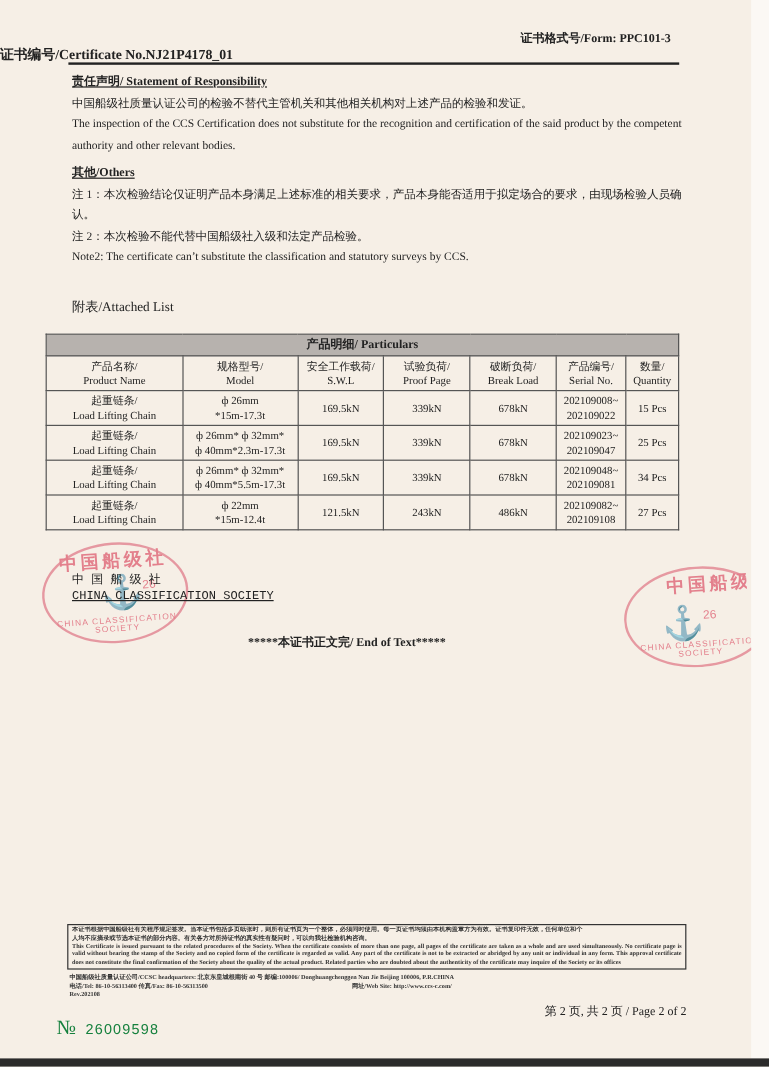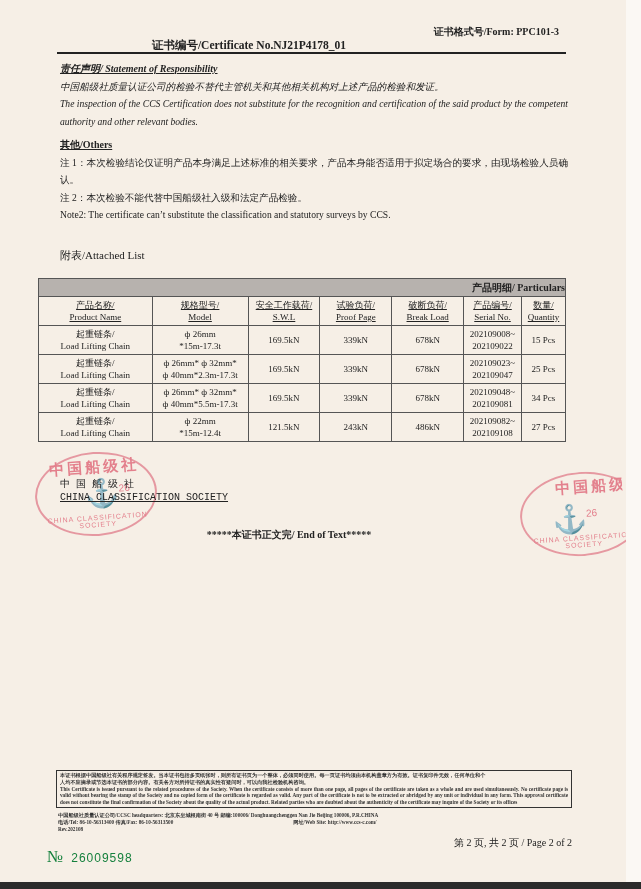--- a/index.html
+++ b/index.html
@@ -19,21 +19,21 @@
   }
   .bottom-bar {
     position:absolute; left:0; top:882px; width:641px; height:7px;
     background:#2b2b2b;
   }
   .form-no {
     position:absolute; right:82px; top:25px;
     font-size:10px; font-weight:bold;
   }
   .cert-no {
-    position:absolute; left:0; width:498px; top:38px; text-align:center;
+    position:absolute; left:0; width:498px; top:38px; 
     font-size:11.5px; font-weight:bold;
   }
   .top-rule {
     position:absolute; left:57px; width:509px; top:52px; height:0;
     border-top:2px solid #222;
   }
   .section { position:absolute; left:60px; width:508px; font-size:9.6px; line-height:17.5px; }
   .section .h { font-weight:bold; text-decoration:underline; font-size:10px; }
   .section p { margin:0; text-align:justify; }
   .attached { position:absolute; left:60px; top:248px; font-size:11px; }
@@ -41,23 +41,23 @@
   table.parts {
     position:absolute; left:38px; top:278px; width:528px;
     border-collapse:collapse; font-size:9px; text-align:center;
     border:1.5px solid #444;
   }
   table.parts td, table.parts th {
     border:1px solid #555; padding:0; line-height:12px; font-weight:normal;
   }
   table.parts .title-row th {
     background:#b7b2ae; font-weight:bold; font-size:10px; height:17px;
-    text-align:right;
-  }
-  table.parts .hdr td { height:28px;text-decoration:underline; }
+    text-align:center;
+  }
+  table.parts .hdr td { height:28px; }
   table.parts .row td { height:28px; }
 
   .stamp {
     position:absolute; border:2px solid #e38a95; border-radius:50%;
     color:#e06d7d; opacity:0.85;
   }
   .stamp .top { position:absolute; width:100%; text-align:center; top:4px; font-size:15px; font-weight:bold; letter-spacing:3px;}
   .stamp .num { position:absolute; font-size:10px; font-family:"Liberation Sans", sans-serif; }
   .stamp .bot { position:absolute; width:100%; text-align:center; bottom:6px; font-size:7px; font-family:"Liberation Sans", sans-serif; letter-spacing:1px; }
   .stamp .anchor { position:absolute; font-size:28px; }
@@ -99,21 +99,21 @@
 <body>
 
 <div class="page"></div>
 <div class="right-strip"></div>
 <div class="bottom-bar"></div>
 
 <div class="form-no">证书格式号/Form: PPC101-3</div>
 <div class="cert-no">证书编号/Certificate No.NJ21P4178_01</div>
 <div class="top-rule"></div>
 
-<div class="section" style="top:60px;font-style:italic;">
+<div class="section" style="top:60px;">
   <div class="h">责任声明/ Statement of Responsibility</div>
   <p>中国船级社质量认证公司的检验不替代主管机关和其他相关机构对上述产品的检验和发证。</p>
   <p>The inspection of the CCS Certification does not substitute for the recognition and certification of the said product by the competent authority and other relevant bodies.</p>
 </div>
 
 <div class="section" style="top:136px;">
   <div class="h">其他/Others</div>
   <p>注 1：本次检验结论仅证明产品本身满足上述标准的相关要求，产品本身能否适用于拟定场合的要求，由现场检验人员确认。</p>
   <p>注 2：本次检验不能代替中国船级社入级和法定产品检验。</p>
   <p>Note2: The certificate can’t substitute the classification and statutory surveys by CCS.</p>

